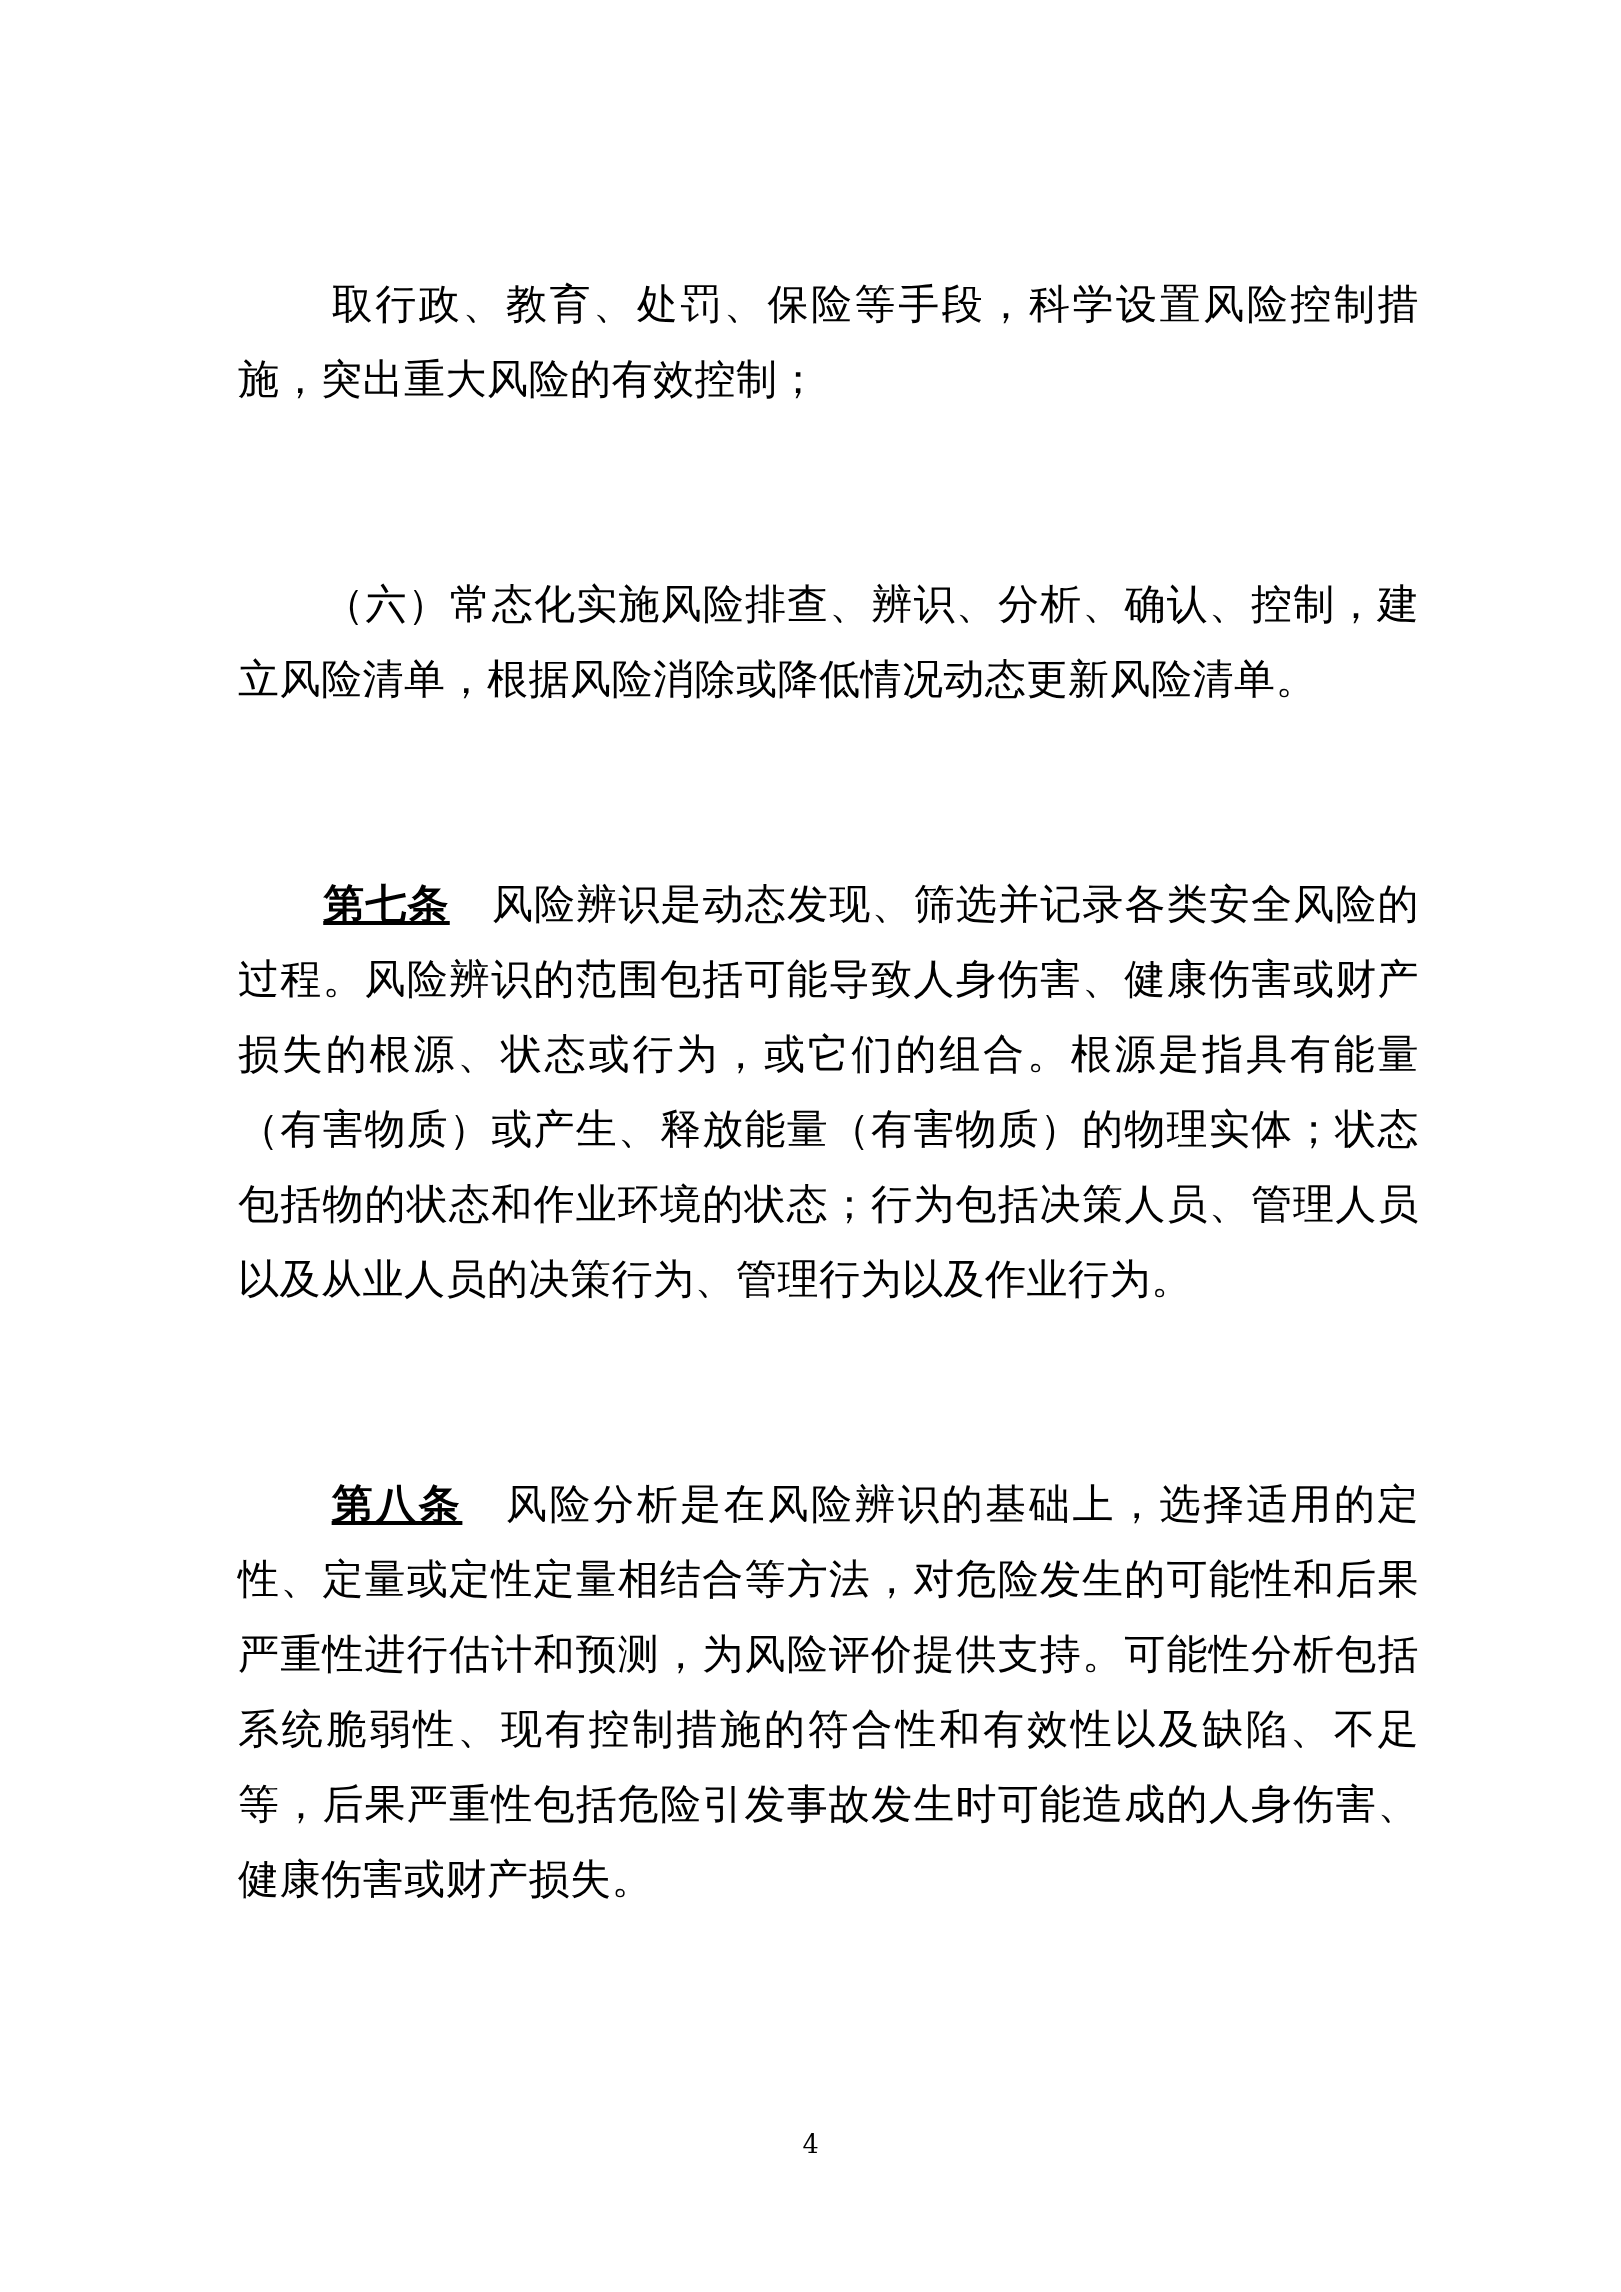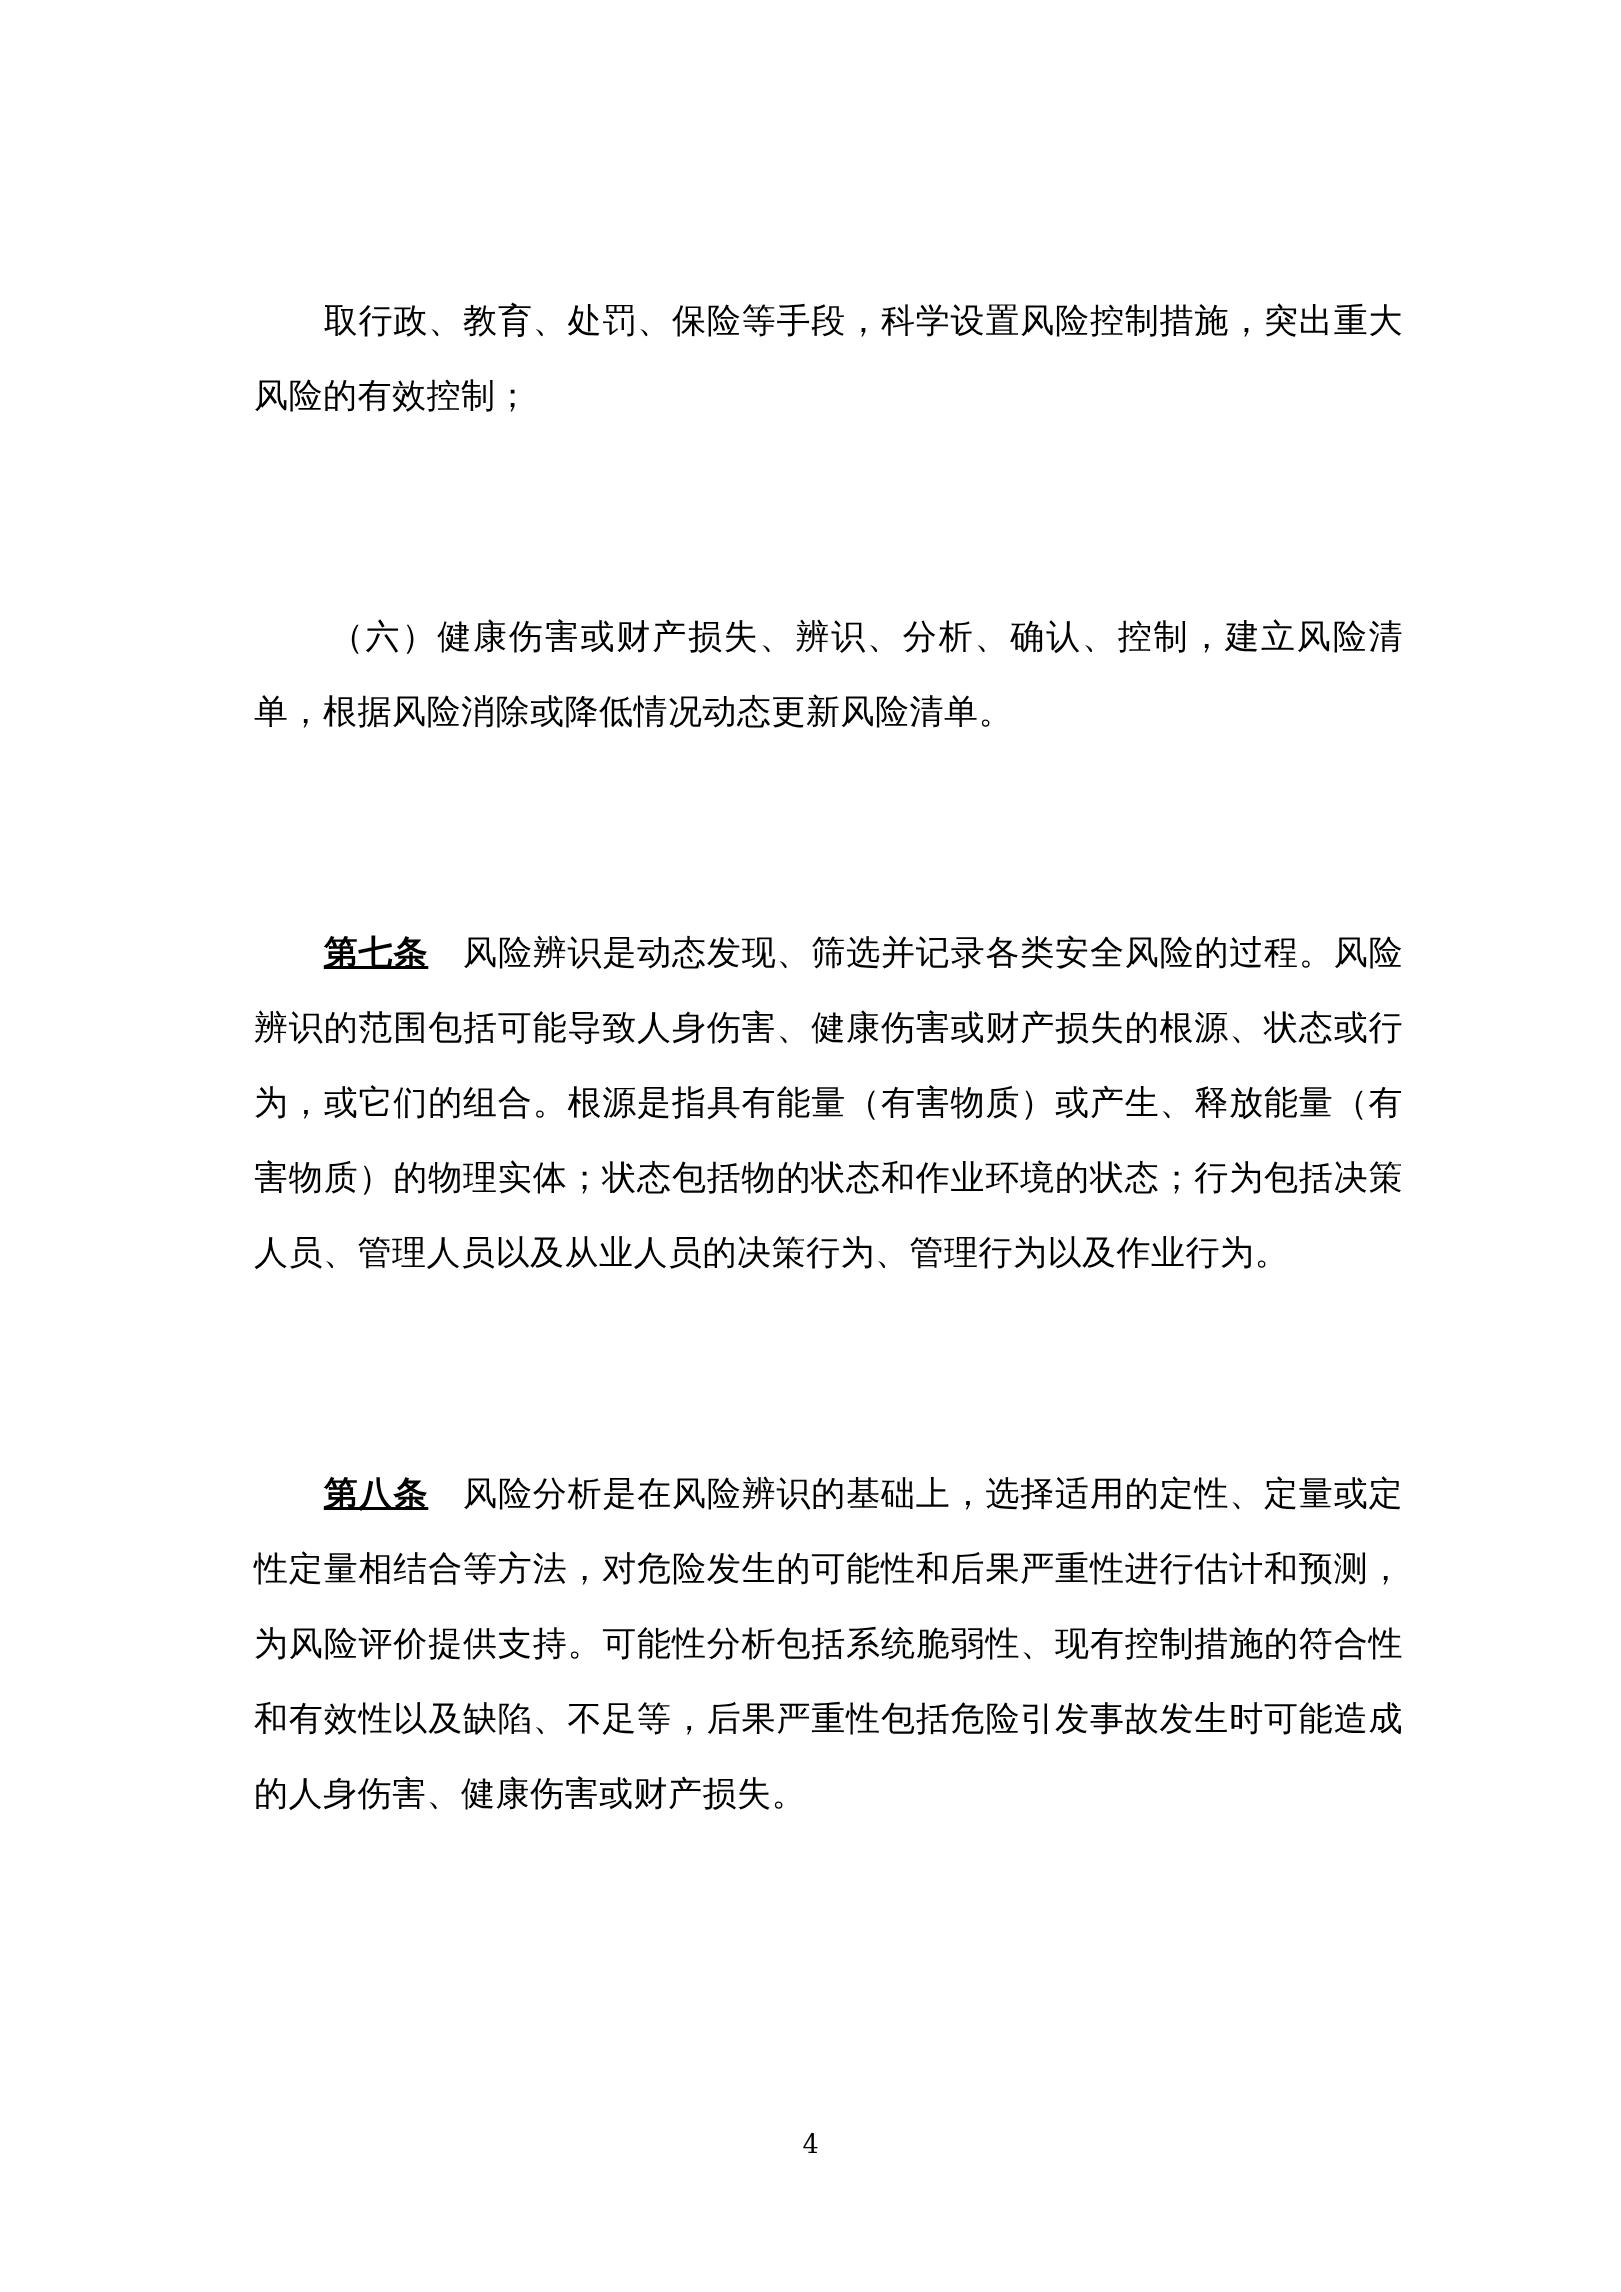--- a/index.html
+++ b/index.html
@@ -19,26 +19,26 @@
     box-sizing: border-box;
     overflow: hidden;
   }
   .content {
     position: absolute;
     left: 238px;
     top: 192px;
     width: 1181px;
   }
   .para {
-    font-size: 34px;
+    font-size: 41px;
     line-height: 75px;
     letter-spacing: 0.5px;
     text-align: justify;
     text-justify: inter-ideograph;
-    margin: 16px;
+    margin: 0;
     white-space: pre-wrap;
     word-break: break-all;
   }
   .indent {
     text-indent: 82px;
   }
   .bold-lead {
     font-weight: bold;
     text-decoration: underline;
   }
@@ -61,21 +61,21 @@
 
 <div class="page">
 
   <div class="content">
 
     <p class="para">
       <span>取行政、教育、处罚、保险等手段，科学设置风险控制措施，突出重大风险的有效控制；</span>
     </p>
 
     <p class="para indent">
-      <span>（六）健康伤害或财产损失、辨识、分析、确认、控制，建立风险清单，根据风险消除或降低情况动态更新风险清单。</span>
+      <span>（六）常态化实施风险排查、辨识、分析、确认、控制，建立风险清单，根据风险消除或降低情况动态更新风险清单。</span>
     </p>
 
     <p class="para indent">
       <span class="bold-lead">第七条</span><span>　风险辨识是动态发现、筛选并记录各类安全风险的过程。风险辨识的范围包括可能导致人身伤害、健康伤害或财产损失的根源、状态或行为，或它们的组合。根源是指具有能量（有害物质）或产生、释放能量（有害物质）的物理实体；状态包括物的状态和作业环境的状态；行为包括决策人员、管理人员以及从业人员的决策行为、管理行为以及作业行为。</span>
     </p>
 
 
     <p class="para indent">
       <span class="bold-lead">第八条</span><span>　风险分析是在风险辨识的基础上，选择适用的定性、定量或定性定量相结合等方法，对危险发生的可能性和后果严重性进行估计和预测，为风险评价提供支持。可能性分析包括系统脆弱性、现有控制措施的符合性和有效性以及缺陷、不足等，后果严重性包括危险引发事故发生时可能造成的人身伤害、健康伤害或财产损失。</span>
     </p>

